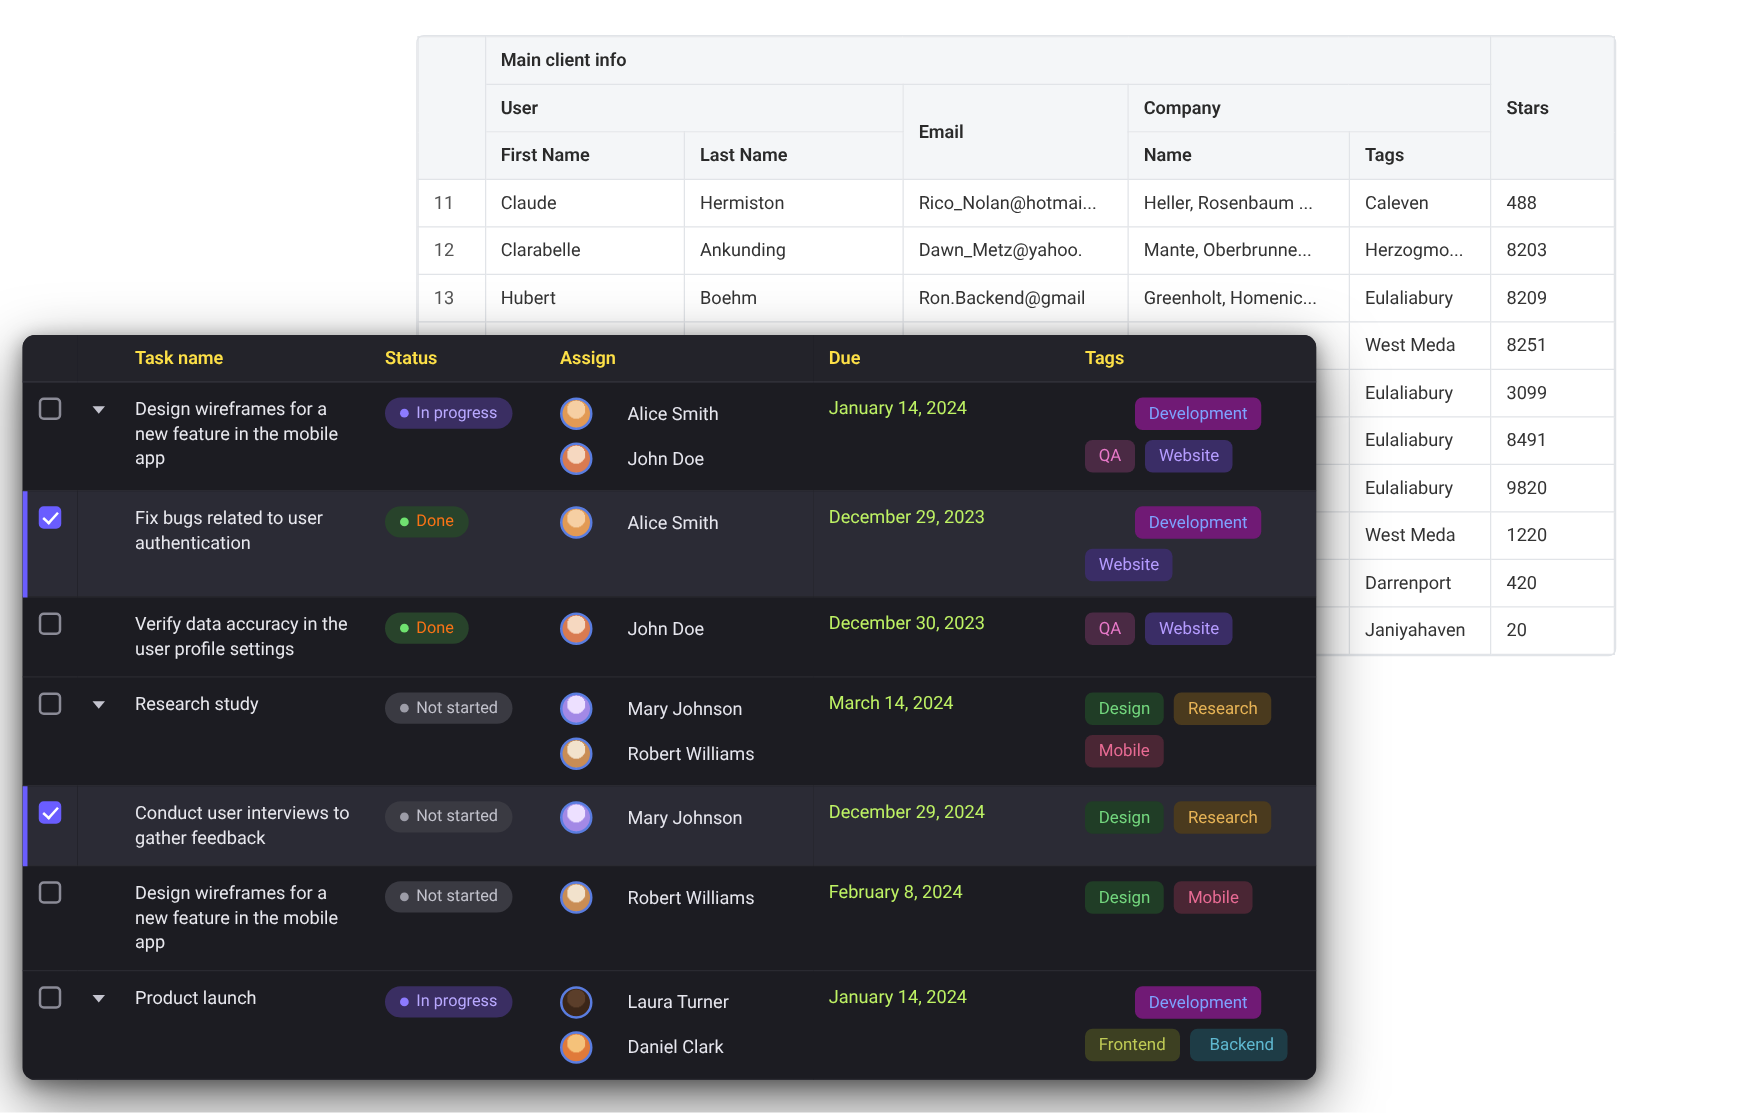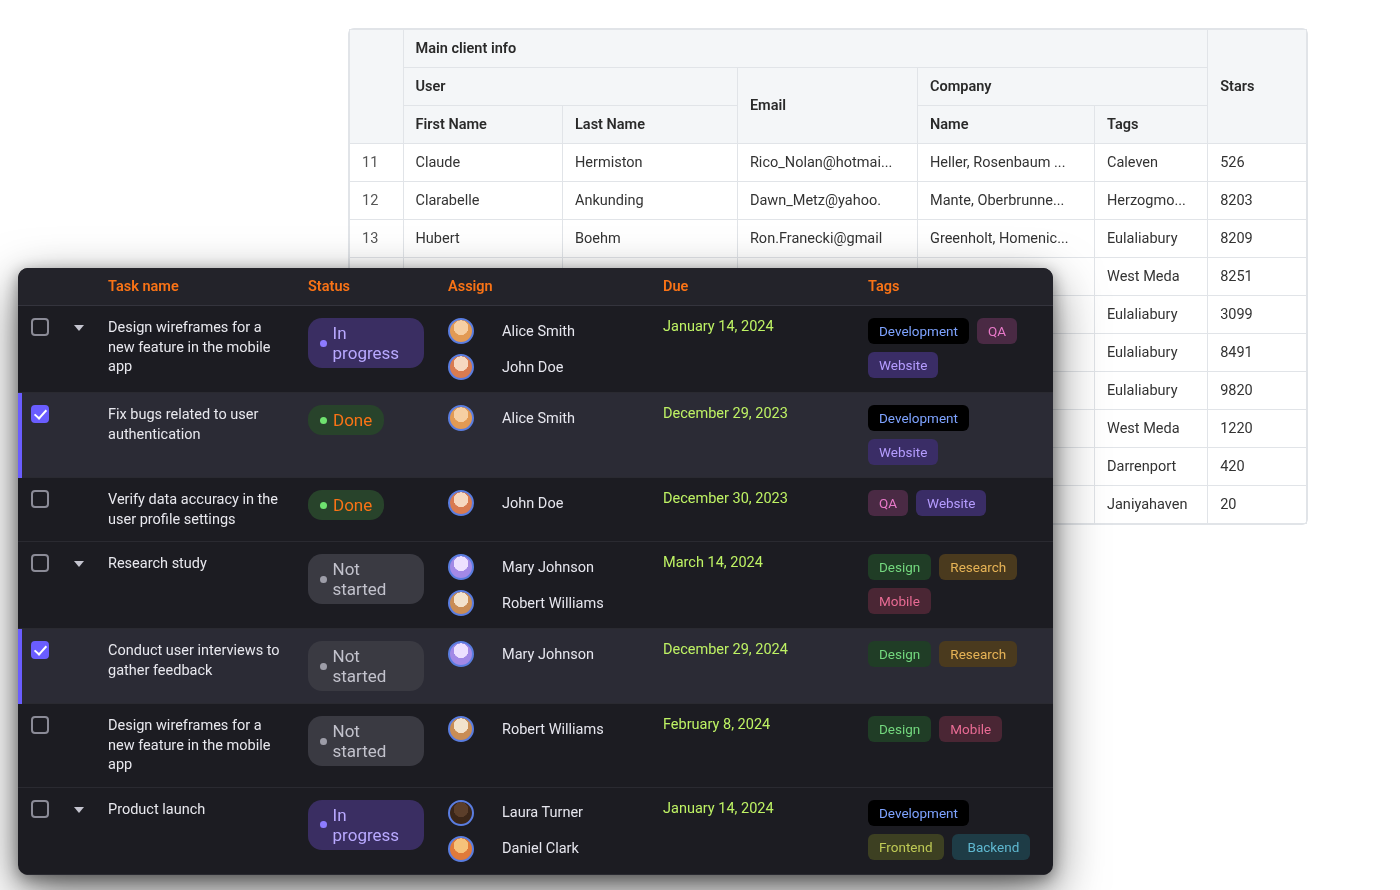--- a/index.html
+++ b/index.html
@@ -1,21 +1,21 @@
 <!DOCTYPE html>
 <html><head>
 <meta charset="utf-8">
 <style>
   * { box-sizing: border-box; margin: 0; padding: 0; }
   body { width: 1400px; height: 890px; font-family: -apple-system, BlinkMacSystemFont, "Segoe UI", Roboto, Arial, sans-serif; background: #fff; position: relative; overflow: hidden; }
 
   
   .light-table {
     position: absolute;
-    left: 348px;
+    left: 333px;
     top: 28px;
     width: 960px;
     border: 1px solid #e1e4e8;
     border-radius: 6px;
     background: #fff;
     font-size: 14.5px;
     color: #333;
   }
   .light-table table { width: 100%; border-collapse: collapse; }
   .light-table th, .light-table td {
@@ -49,21 +49,21 @@
     background: #1c1c22;
     color: #e4e4e7;
     border-radius: 10px;
     box-shadow: 0 18px 50px rgba(0,0,0,0.55), 0 4px 16px rgba(0,0,0,0.4);
     font-size: 14.5px;
     overflow: hidden;
   }
   .dark-table table { width: 100%; border-collapse: collapse; }
   .dark-table thead th {
     background: #23232a;
-    color: #f97316;
+    color: #fde047;
     font-weight: 600;
     text-align: left;
     padding: 10px 12px;
     border-bottom: 1px solid #34343d;
     font-size: 14.5px;
   }
   .dark-table tbody td {
     padding: 12px 12px;
     border-bottom: 1px solid #2a2a31;
     vertical-align: top;
@@ -94,21 +94,21 @@
     width:5px; height:10px; border:solid #fff; border-width:0 2.5px 2.5px 0;
     transform:rotate(42deg);
   }
 
   .caret { display:inline-block; width:0;height:0;border-left:5px solid transparent;border-right:5px solid transparent;border-top:6px solid #c4c4cf; }
 
   .task-text { color:#e8e8ee; line-height:1.35; }
 
   .status-pill {
     display:inline-flex; align-items:center; gap:6px;
-    padding:5px 12px; border-radius:14px; font-size:17px;
+    padding:5px 12px; border-radius:14px; font-size:13px;
   }
   .status-pill .dot { width:7px;height:7px;border-radius:50%; }
   .st-progress { background:#3a2e62; color:#b9a9ff; }
   .st-progress .dot{ background:#8d7bff; }
   .st-done { background:#28432b; color:#f97316; }
   .st-done .dot{ background:#6fe26f; }
   .st-notstarted { background:#3a3a42; color:#c2c2cc; }
   .st-notstarted .dot{ background:#9d9da8; }
 
   .assignees { display:flex; flex-direction:column; gap:10px; }
@@ -121,21 +121,21 @@
   .av-b{ background:radial-gradient(circle at 50% 35%, #f6d8c0 40%, #d97b50 41%);}
   .av-c{ background:radial-gradient(circle at 50% 35%, #ede0ff 40%, #a389e6 41%);}
   .av-d{ background:radial-gradient(circle at 50% 35%, #f2e2cc 40%, #c98d55 41%);}
   .av-e{ background:radial-gradient(circle at 50% 35%, #5b3e2a 40%, #3b2618 41%);}
   .av-f{ background:radial-gradient(circle at 50% 35%, #f5c27a 40%, #e07a3a 41%);}
 
   .tags { display:flex; flex-wrap:wrap; gap:8px; }
   .tag {
     display:inline-block; padding:5px 11px; border-radius:6px; font-size:13.5px;
   }
-  .tg-dev { background:#000000; color:#7ea3ff; }
+  .tg-dev { background:#701a75; color:#7ea3ff;margin-left:40px; }
   .tg-qa  { background:#4a2a44; color:#e879c9; }
   .tg-web { background:#3a2d66; color:#b59cff; }
   .tg-des { background:#203d26; color:#73d77e; }
   .tg-res { background:#4a3a1e; color:#e6b356; }
   .tg-mob { background:#4a2634; color:#e86b94; }
   .tg-fe  { background:#3d4022; color:#bfca55; }
   .tg-be  { background:#1e3c46; color:#5fb8d0;padding-left:16px; }
 
   .due { color:#bef264; }
 </style>
@@ -163,36 +163,36 @@
       </tr>
     </thead>
     <tbody id="light-body">
         <tr>
           <td class="lt-idx">11</td>
           <td class="lt-fname">Claude</td>
           <td class="lt-lname">Hermiston</td>
           <td class="lt-email">Rico_Nolan@hotmai...</td>
           <td class="lt-cname">Heller, Rosenbaum ...</td>
           <td class="lt-city">Caleven</td>
-          <td class="lt-stars">526</td>
+          <td class="lt-stars">488</td>
         </tr>
         <tr>
           <td class="lt-idx">12</td>
           <td class="lt-fname">Clarabelle</td>
           <td class="lt-lname">Ankunding</td>
           <td class="lt-email">Dawn_Metz@yahoo.</td>
           <td class="lt-cname">Mante, Oberbrunne...</td>
           <td class="lt-city">Herzogmo...</td>
           <td class="lt-stars">8203</td>
         </tr>
         <tr>
           <td class="lt-idx">13</td>
           <td class="lt-fname">Hubert</td>
           <td class="lt-lname">Boehm</td>
-          <td class="lt-email">Ron.Franecki@gmail</td>
+          <td class="lt-email">Ron.Backend@gmail</td>
           <td class="lt-cname">Greenholt, Homenic...</td>
           <td class="lt-city">Eulaliabury</td>
           <td class="lt-stars">8209</td>
         </tr>
         <tr>
           <td class="lt-idx"></td>
           <td class="lt-fname"></td>
           <td class="lt-lname"></td>
           <td class="lt-email"></td>
           <td class="lt-cname"></td>

